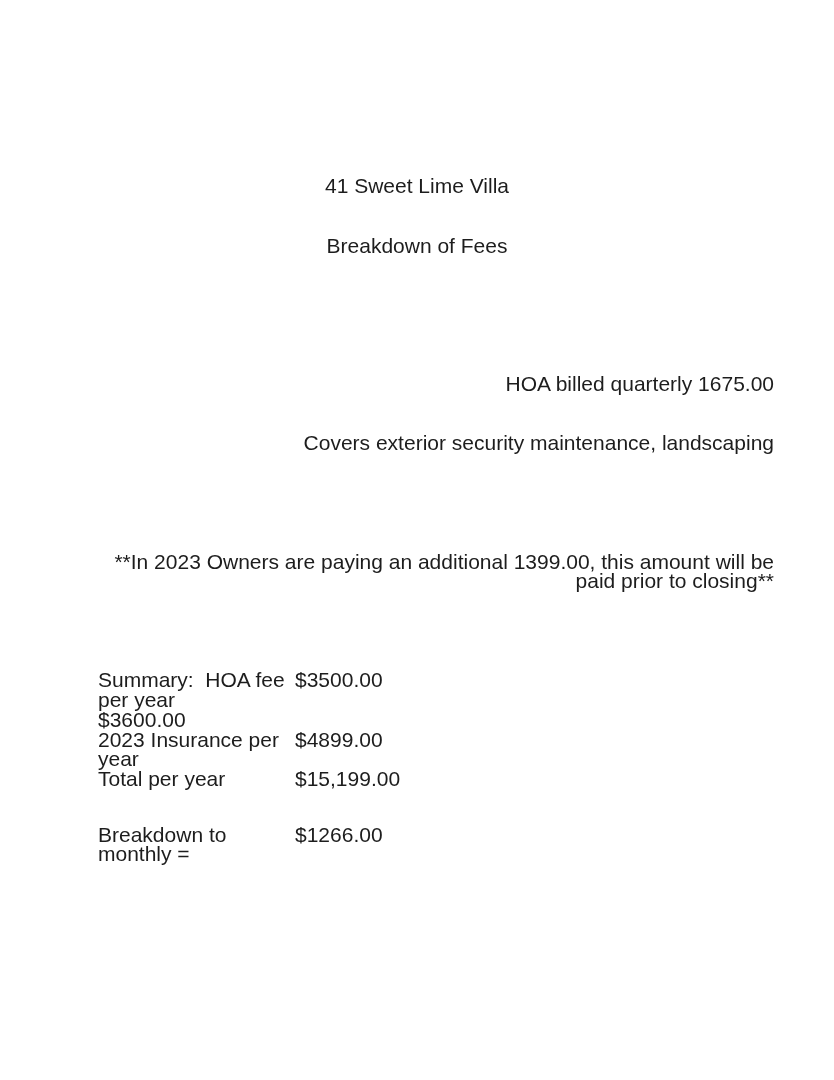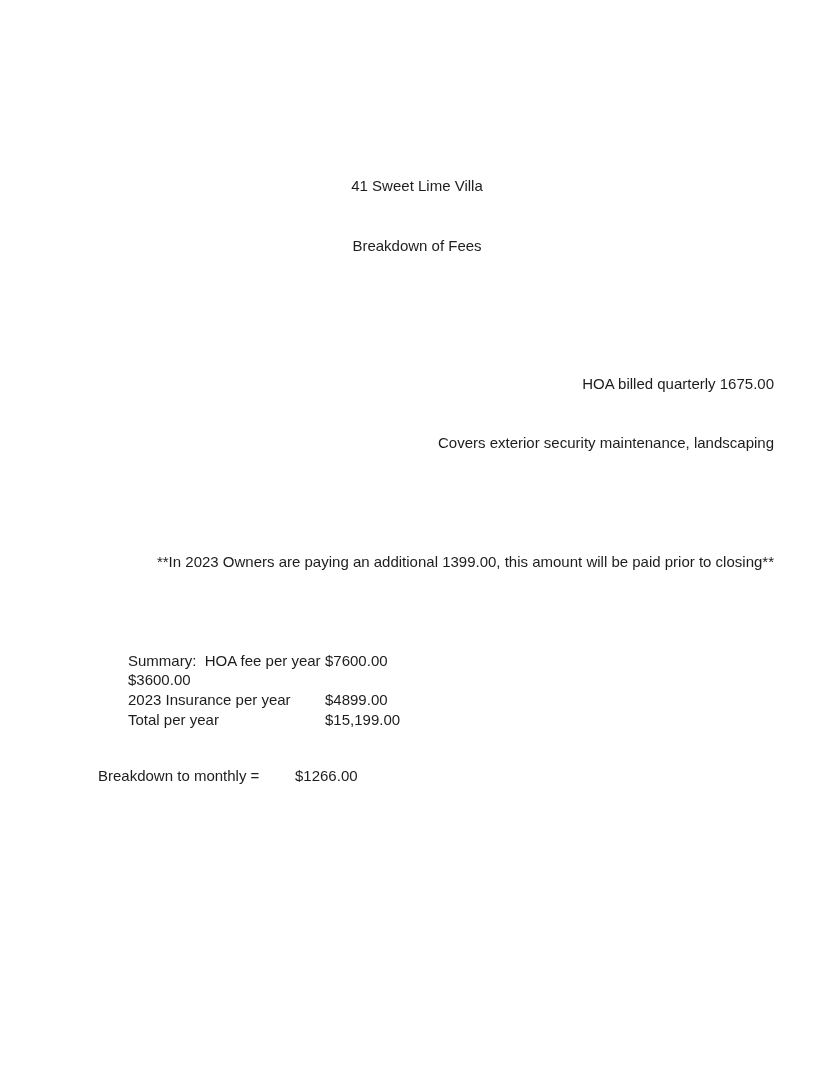--- a/index.html
+++ b/index.html
@@ -6,42 +6,42 @@
     margin: 0;
     padding: 0;
     background: #ffffff;
   }
   .page {
     position: relative;
     width: 834px;
     height: 1080px;
     background: #ffffff;
     font-family: "Liberation Sans", sans-serif;
-    font-size: 15px;
+    font-size: 21px;
     line-height: 19.7px;
     color: #1d1d1d;
     overflow: hidden;
   }
   .title-block {
     padding-top: 137px;
     text-align: center;
     white-space: pre-wrap;
   }
   .body-content {
     margin-left: 98px;
     margin-right: 60px;
   }
   .para {
     white-space: pre-wrap;
     text-align: right;
   }
   .para-hoa       { margin-top: 40px; }
   .para-cpoa      { margin-top: 20px; }
   .para-insurance { margin-top: 20px; }
-  .summary-block  { margin-top: 40px; margin-left: 30px; }
+  .summary-block  { margin-top: 40px; }
   .summary-row {
     display: flex;
     white-space: pre-wrap;
   }
   .summary-row .label {
     width: 197px;
     flex: 0 0 197px;
   }
   .monthly-row { margin-top: 36px; }
 </style>
@@ -63,21 +63,21 @@
     </div>
 
 
     <div class="para para-insurance">
       <div>**In 2023 Owners are paying an additional 1399.00, this amount will be paid prior to closing**</div>
     </div>
 
     <div class="summary-block">
       <div class="summary-row">
         <span class="label">Summary:  HOA fee per year</span>
-        <span class="value">$7600.00</span>
+        <span class="value">$3500.00</span>
       </div>
       <div class="summary-row">
         <span class="value">$3600.00</span>
       </div>
       <div class="summary-row">
         <span class="label">2023 Insurance per year</span>
         <span class="value">$4899.00</span>
       </div>
       <div class="summary-row">
         <span class="label">Total per year</span>

